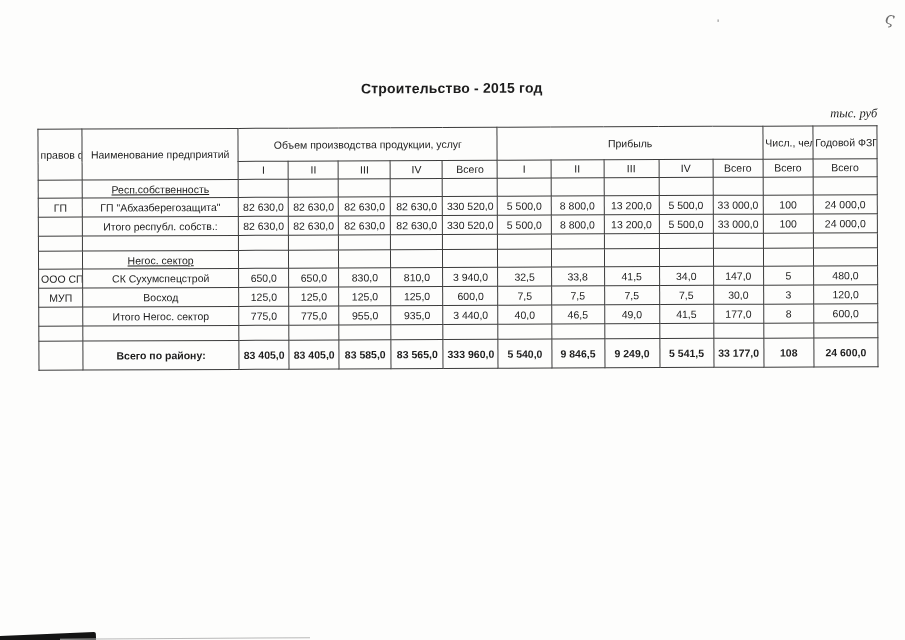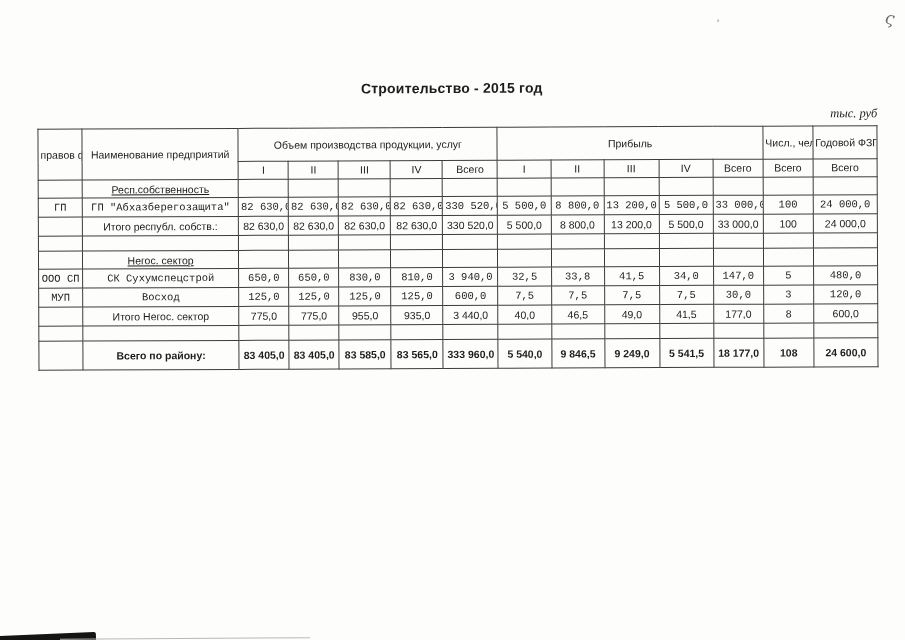--- a/index.html
+++ b/index.html
@@ -54,21 +54,21 @@
     overflow:hidden;
     white-space:nowrap;
     text-align:center;
     vertical-align:middle;
     font-weight:normal;
   }
   thead th{white-space:normal; line-height:1.15;}
   thead tr.group-row th{height:30px;}
   thead tr.sub-row th{height:15px;}
   td.name-cell{text-align:left;padding-left:3px;}
-  tr.data td{height:16px;font-family:Liberation Mono, monospace;}
+  tr.data td{height:16px;}
   tr.total td{height:16px;font-weight:normal;}
   tr.section td{height:15px;border-radius:8px;}
   tr.section .section-label{
     text-align:center;
     text-decoration:underline;
   }
   tr.spacer td{height:12px;}
   tr.grand td{height:26px;font-weight:bold;border-radius:14px;}
   td.bold-col{font-weight:bold;}
   
@@ -303,21 +303,21 @@
             <td class="name-cell">Всего по району:</td>
             <td>83 405,0</td>
             <td>83 405,0</td>
             <td>83 585,0</td>
             <td>83 565,0</td>
             <td class="bold-col">333 960,0</td>
             <td>5 540,0</td>
             <td>9 846,5</td>
             <td>9 249,0</td>
             <td>5 541,5</td>
-            <td class="bold-col">18 177,0</td>
+            <td class="bold-col">33 177,0</td>
             <td class="bold-col">108</td>
             <td class="bold-col">24 600,0</td>
           </tr>
         </tbody>
     </table>
 
     <span class="tick-mark">'</span>
   </div>
 
   <span class="corner-mark">ς</span>

